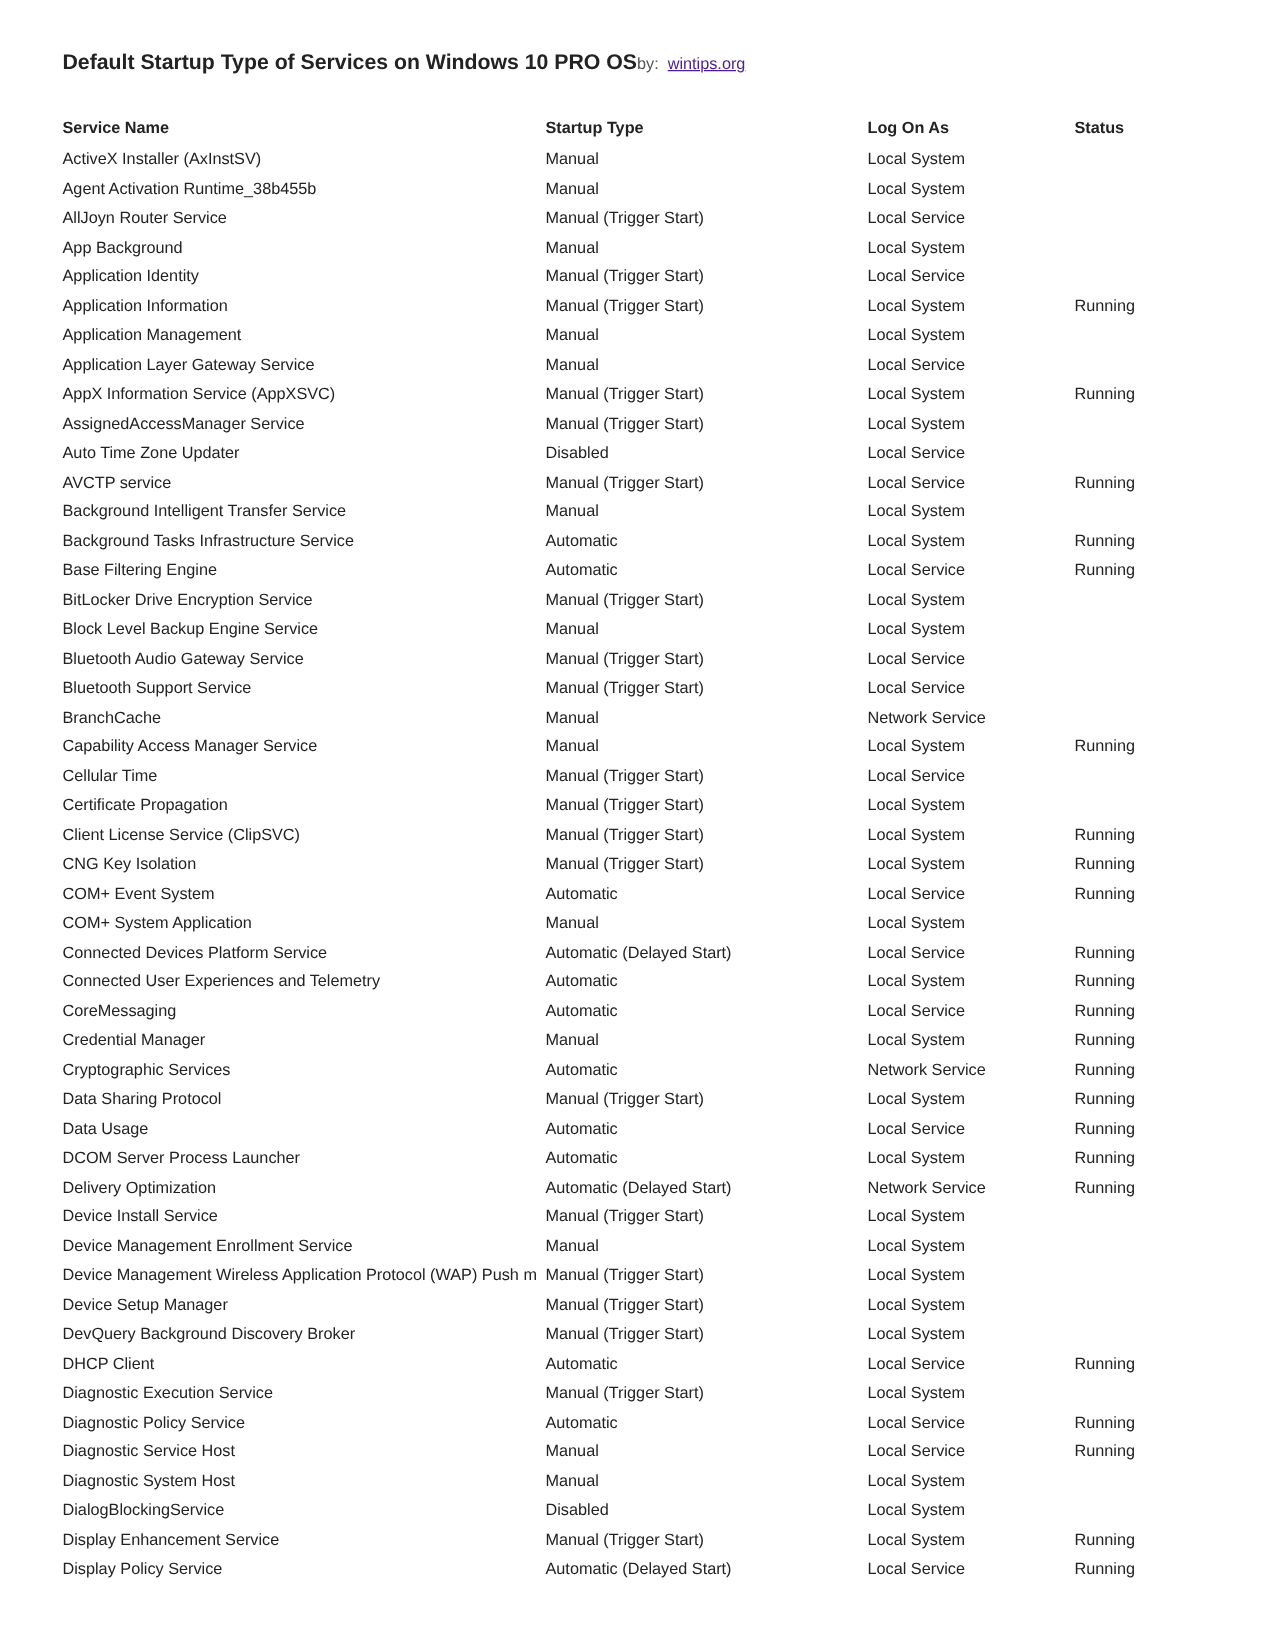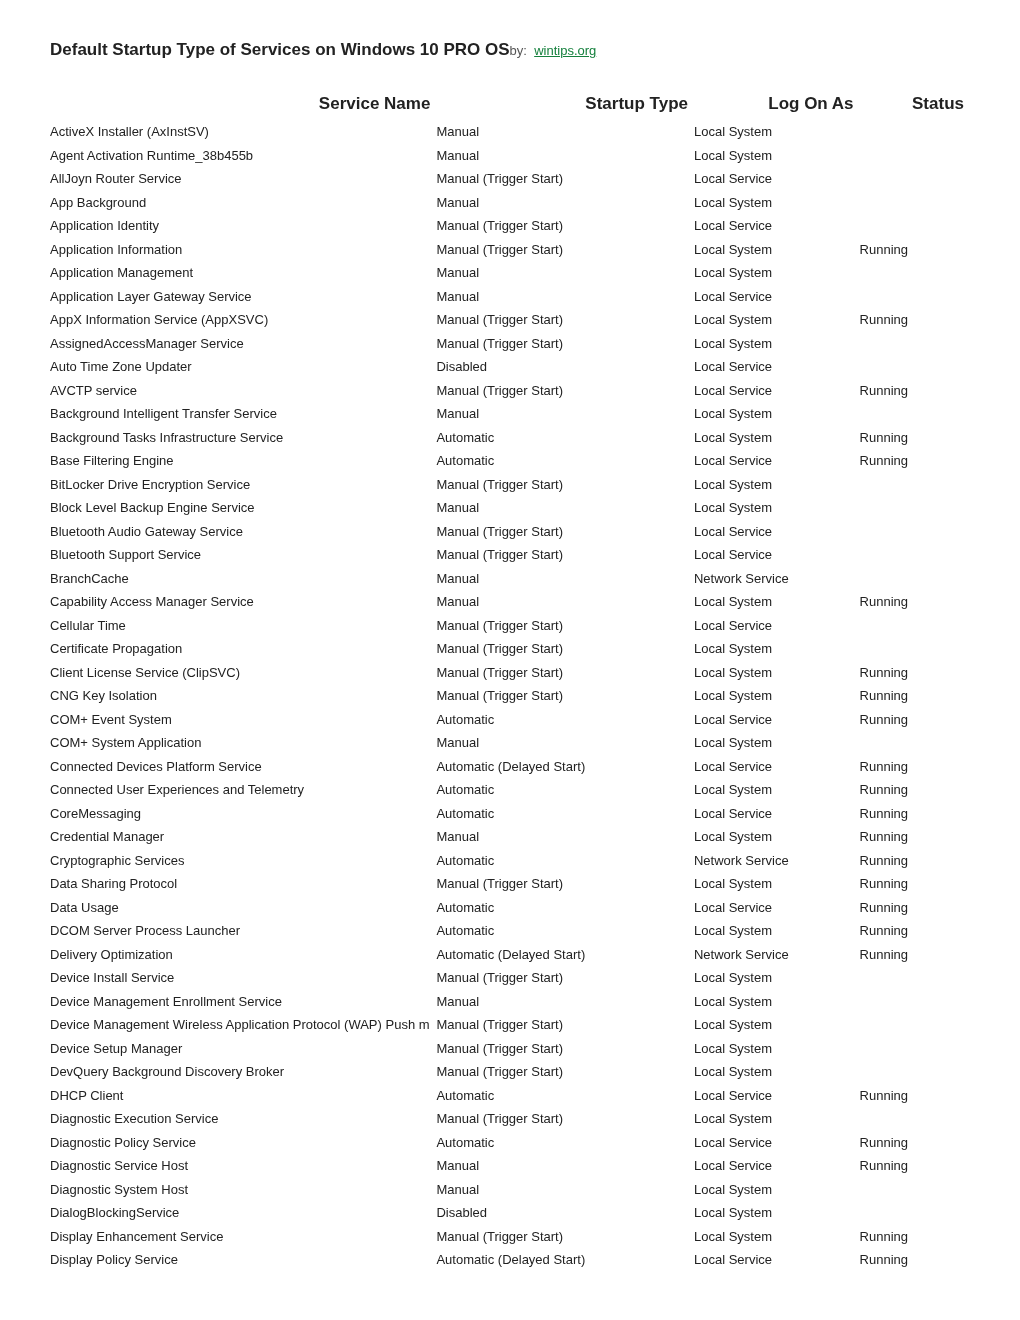--- a/index.html
+++ b/index.html
@@ -18,32 +18,32 @@
     }
     .page-title {
       font-size: 17px;
       font-weight: bold;
     }
     .by-line {
       font-size: 13px;
       color: #555;
     }
     .by-line a {
-      color: #15803d;
+      color: #4c1d95;
       text-decoration: underline;
     }
     table {
       width: 100%;
       border-collapse: collapse;
     }
     thead tr th {
       font-weight: bold;
-      font-size: 17px;
+      font-size: 13px;
       padding: 4px 6px 6px 0;
-      text-align: right;
+      text-align: left;
       border-bottom: none;
     }
     tbody tr td {
       padding: 2px 6px 2px 0;
       vertical-align: top;
       font-size: 13px;
       line-height: 1.5;
     }
     .col-service { width: 42%; }
     .col-startup { width: 28%; margin-left: 41px; }

